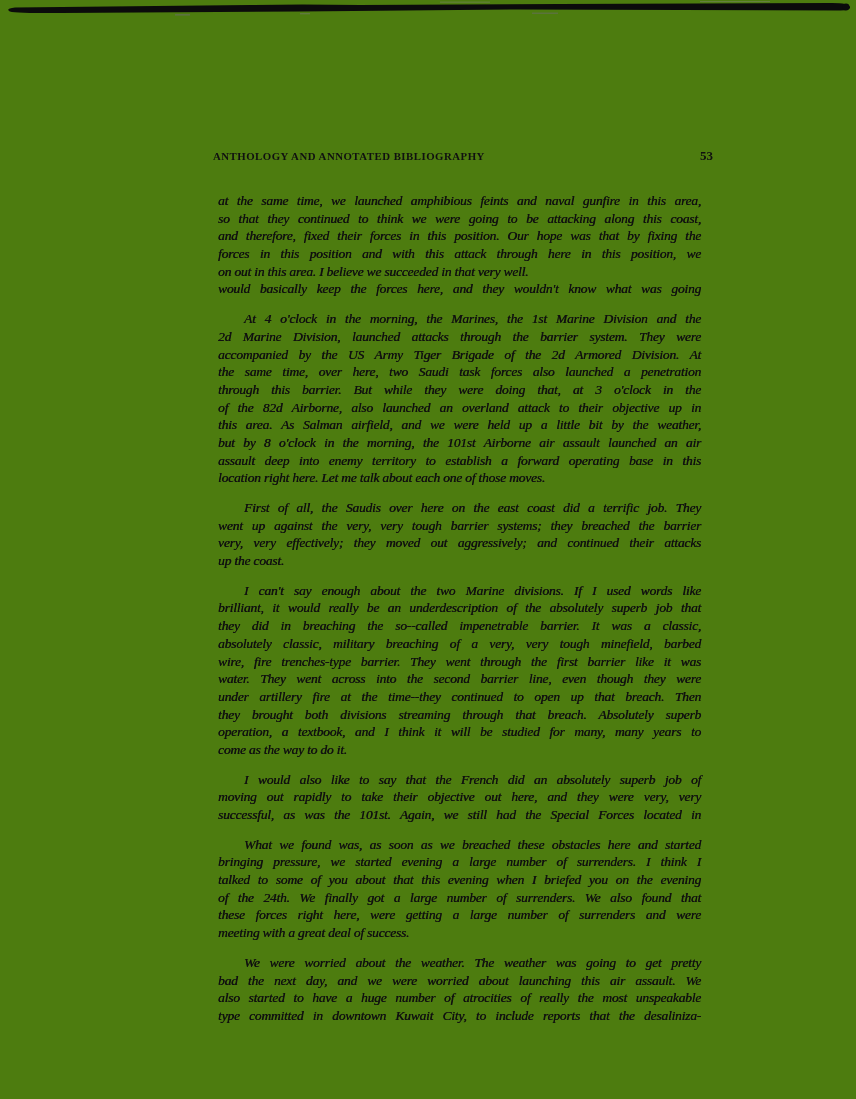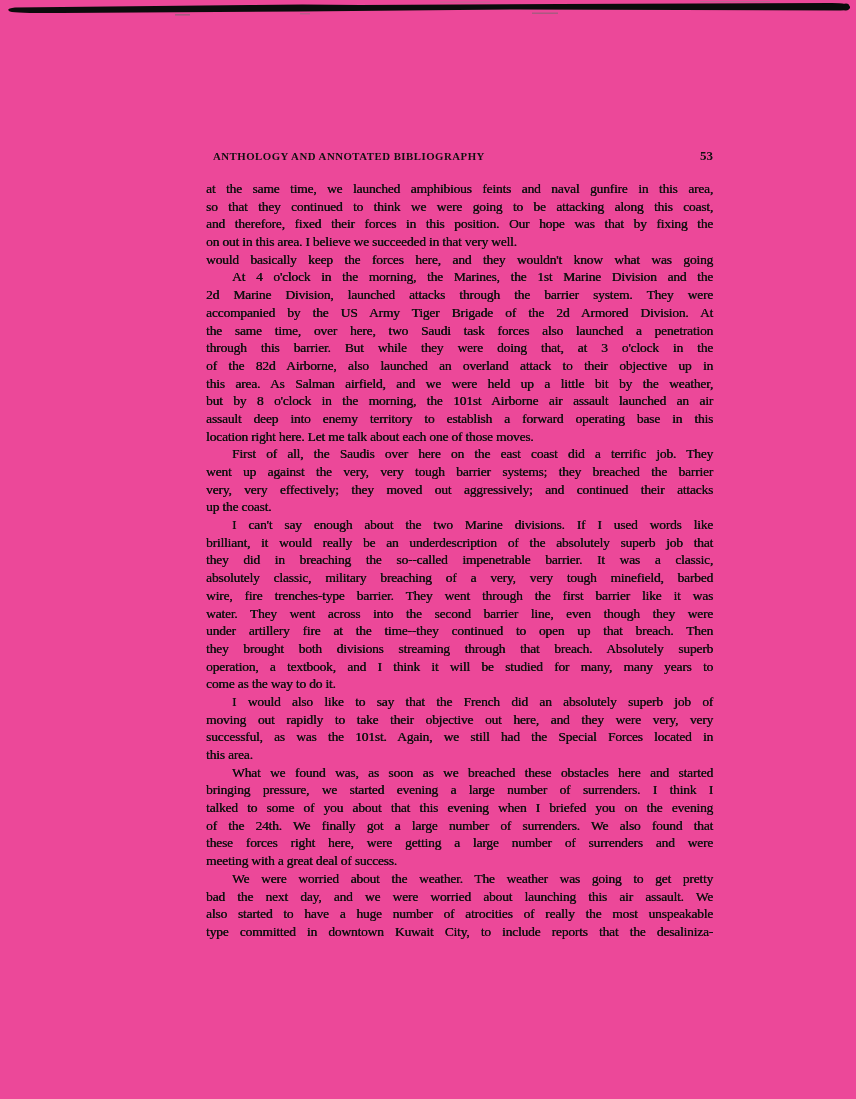--- a/index.html
+++ b/index.html
@@ -1,20 +1,20 @@
 <!DOCTYPE html>
 <html><head>
 <meta charset="utf-8">
 <style>
   html, body { margin: 0; padding: 0; background: #e8e8e8; }
   .page {
     position: relative;
     width: 856px;
     height: 1099px;
-    background: #ec4899;
+    background: #4d7c0f;
     font-family: "Liberation Serif", serif;
     color: #101010;
     overflow: hidden;
   }
   .topline { position: absolute; top: 0; left: 0; display: block; }
   .header {
     position: absolute;
     top: 148px;
     left: 213px;
     width: 500px;
@@ -28,21 +28,21 @@
   .body {
     position: absolute;
     top: 180px;
     left: 206px;
     width: 507px;
     font-size: 13.5px;
     letter-spacing: -0.2px;
     line-height: 17.7px;
     text-shadow: 0.35px 0 0 currentColor;
   }
-  .para { margin: 0; }
+  .para { margin: 12px; font-style: italic; }
   .line {
     height: 17.7px;
     text-align: justify;
     text-align-last: justify;
     white-space: nowrap;
   }
   .line.end   { text-align-last: left; }
   .line.first { text-indent: 26px; }
 </style>
 </head>
@@ -63,20 +63,21 @@
   <div class="header">
     <span class="htitle">ANTHOLOGY AND ANNOTATED BIBLIOGRAPHY</span>
     <span class="pnum">53</span>
   </div>
 
   <div class="body">
       <div class="para">
         <div class="line">at the same time, we launched amphibious feints and naval gunfire in this area,</div>
         <div class="line">so that they continued to think we were going to be attacking along this coast,</div>
         <div class="line">and therefore, fixed their forces in this position. Our hope was that by fixing the</div>
+        <div class="line">forces in this position and with this attack through here in this position, we</div>
         <div class="line end">on out in this area. I believe we succeeded in that very well.</div>
         <div class="line">would basically keep the forces here, and they wouldn't know what was going</div>
       </div>
       <div class="para">
         <div class="line first">At 4 o'clock in the morning, the Marines, the 1st Marine Division and the</div>
         <div class="line">2d Marine Division, launched attacks through the barrier system. They were</div>
         <div class="line">accompanied by the US Army Tiger Brigade of the 2d Armored Division. At</div>
         <div class="line">the same time, over here, two Saudi task forces also launched a penetration</div>
         <div class="line">through this barrier. But while they were doing that, at 3 o'clock in the</div>
         <div class="line">of the 82d Airborne, also launched an overland attack to their objective up in</div>
@@ -100,21 +101,20 @@
         <div class="line">water. They went across into the second barrier line, even though they were</div>
         <div class="line">under artillery fire at the time--they continued to open up that breach. Then</div>
         <div class="line">they brought both divisions streaming through that breach. Absolutely superb</div>
         <div class="line">operation, a textbook, and I think it will be studied for many, many years to</div>
         <div class="line end">come as the way to do it.</div>
       </div>
       <div class="para">
         <div class="line first">I would also like to say that the French did an absolutely superb job of</div>
         <div class="line">moving out rapidly to take their objective out here, and they were very, very</div>
         <div class="line">successful, as was the 101st. Again, we still had the Special Forces located in</div>
-        <div class="line end">this area.</div>
       </div>
       <div class="para">
         <div class="line first">What we found was, as soon as we breached these obstacles here and started</div>
         <div class="line">bringing pressure, we started evening a large number of surrenders. I think I</div>
         <div class="line">talked to some of you about that this evening when I briefed you on the evening</div>
         <div class="line">of the 24th. We finally got a large number of surrenders. We also found that</div>
         <div class="line">these forces right here, were getting a large number of surrenders and were</div>
         <div class="line end">meeting with a great deal of success.</div>
       </div>
       <div class="para">

